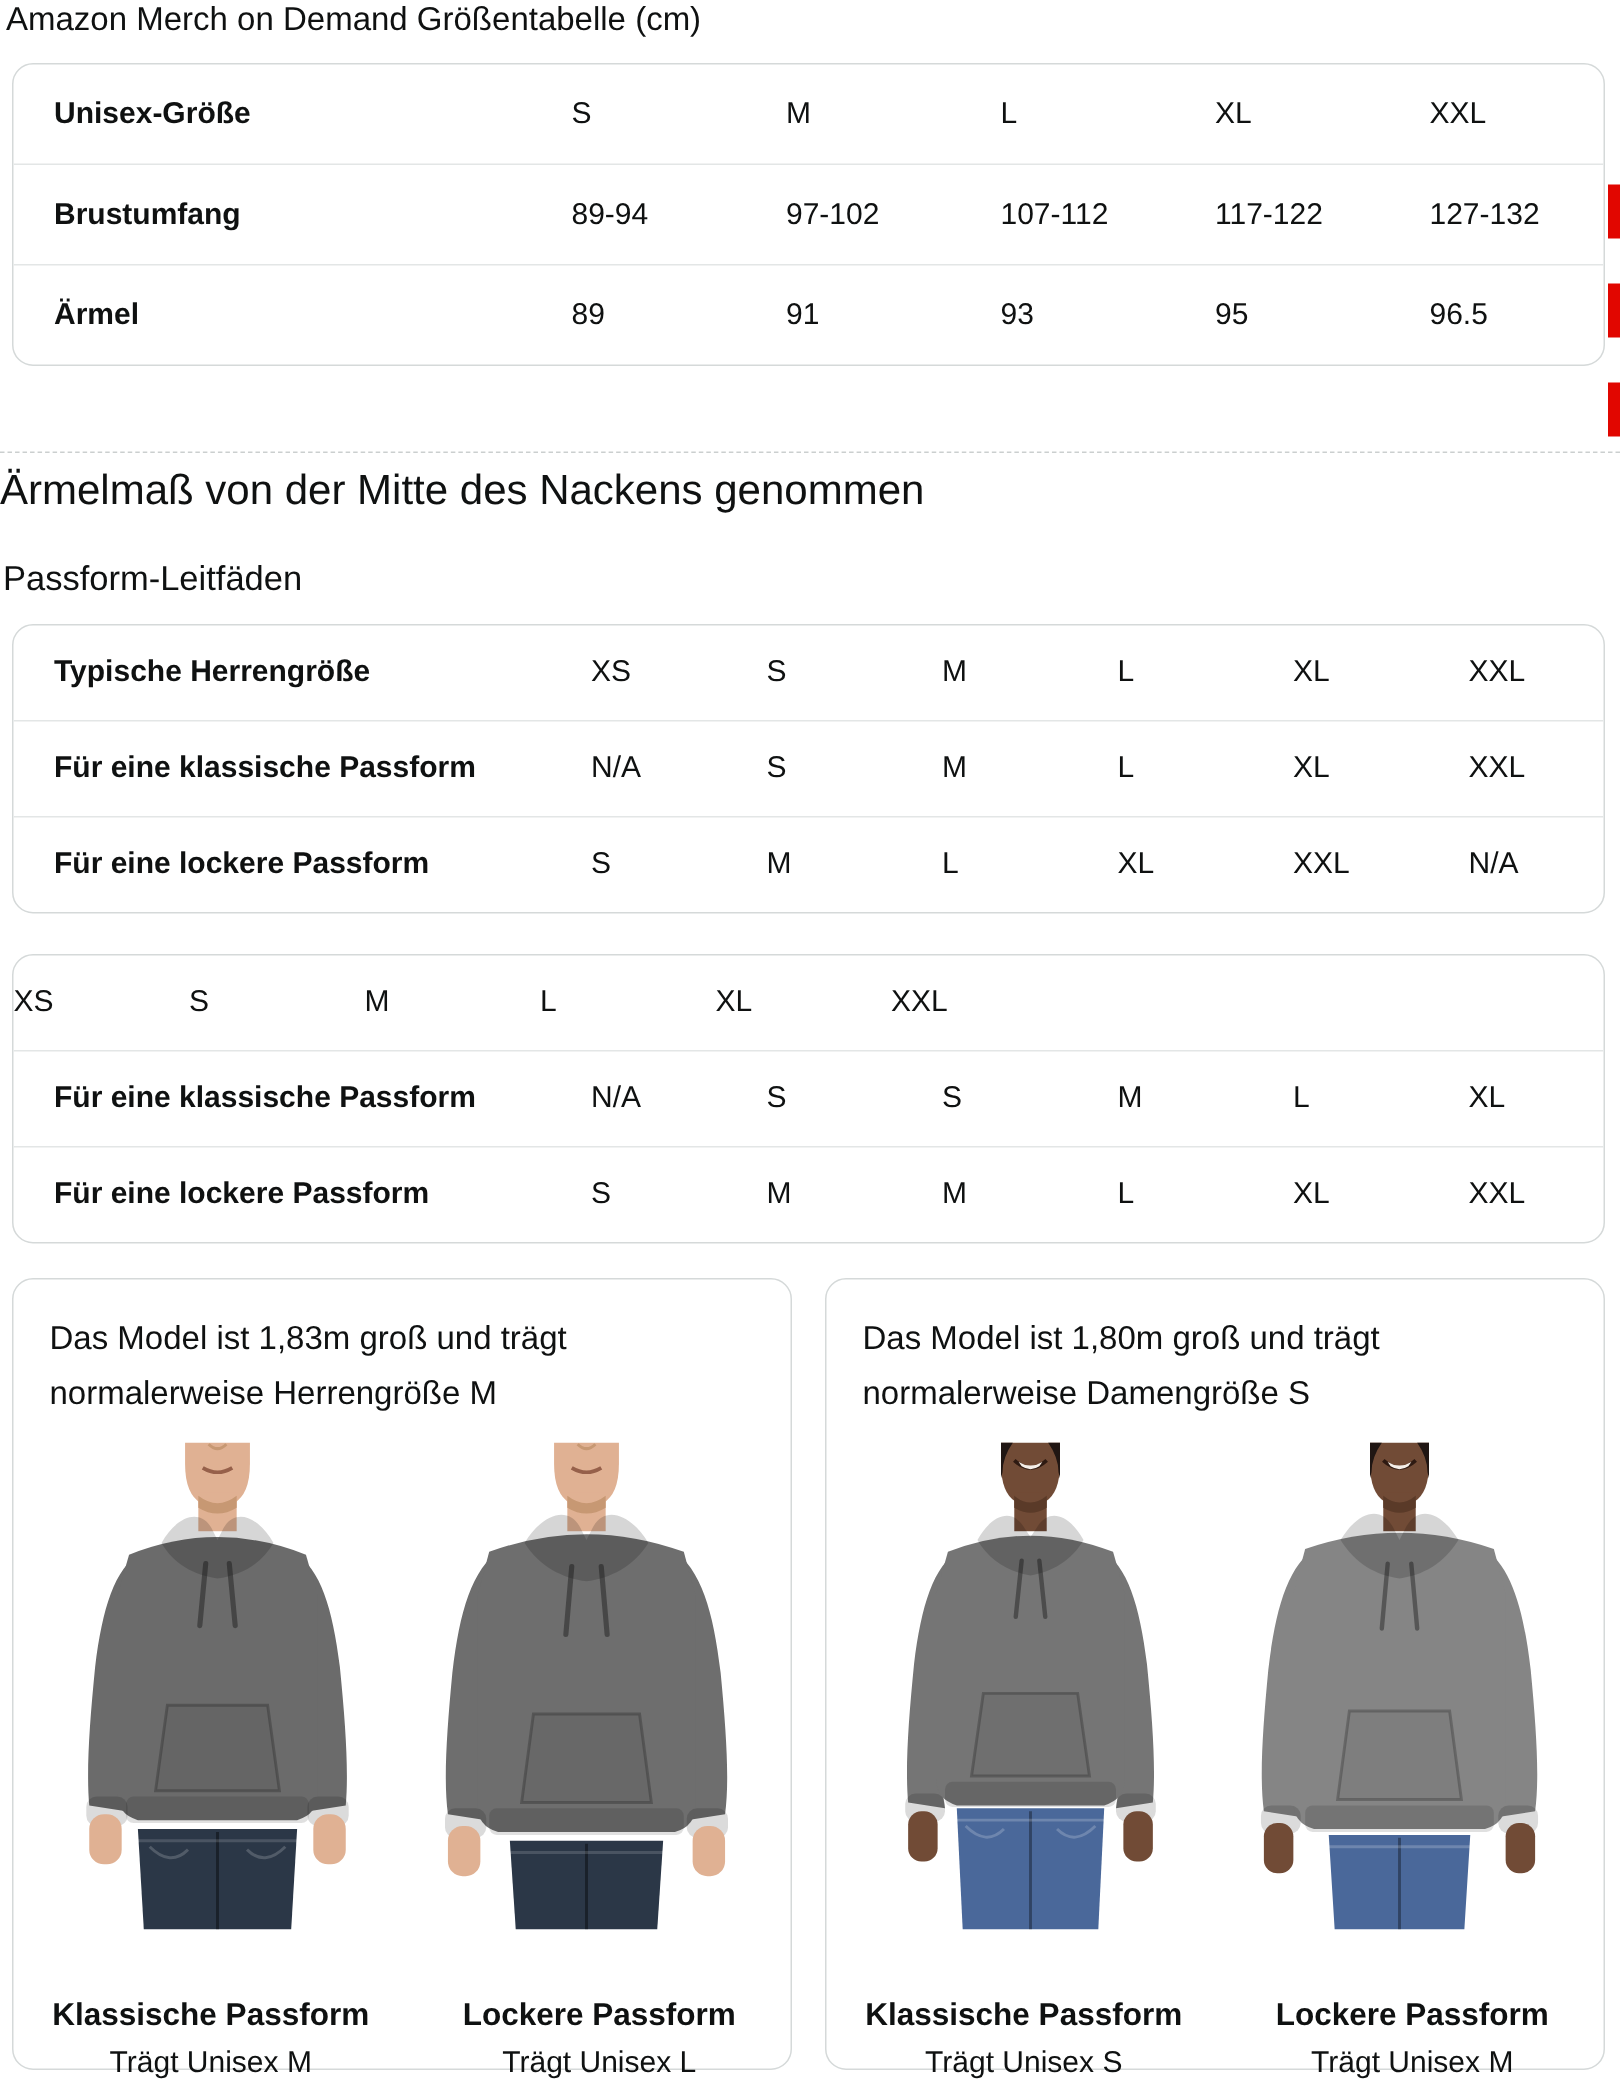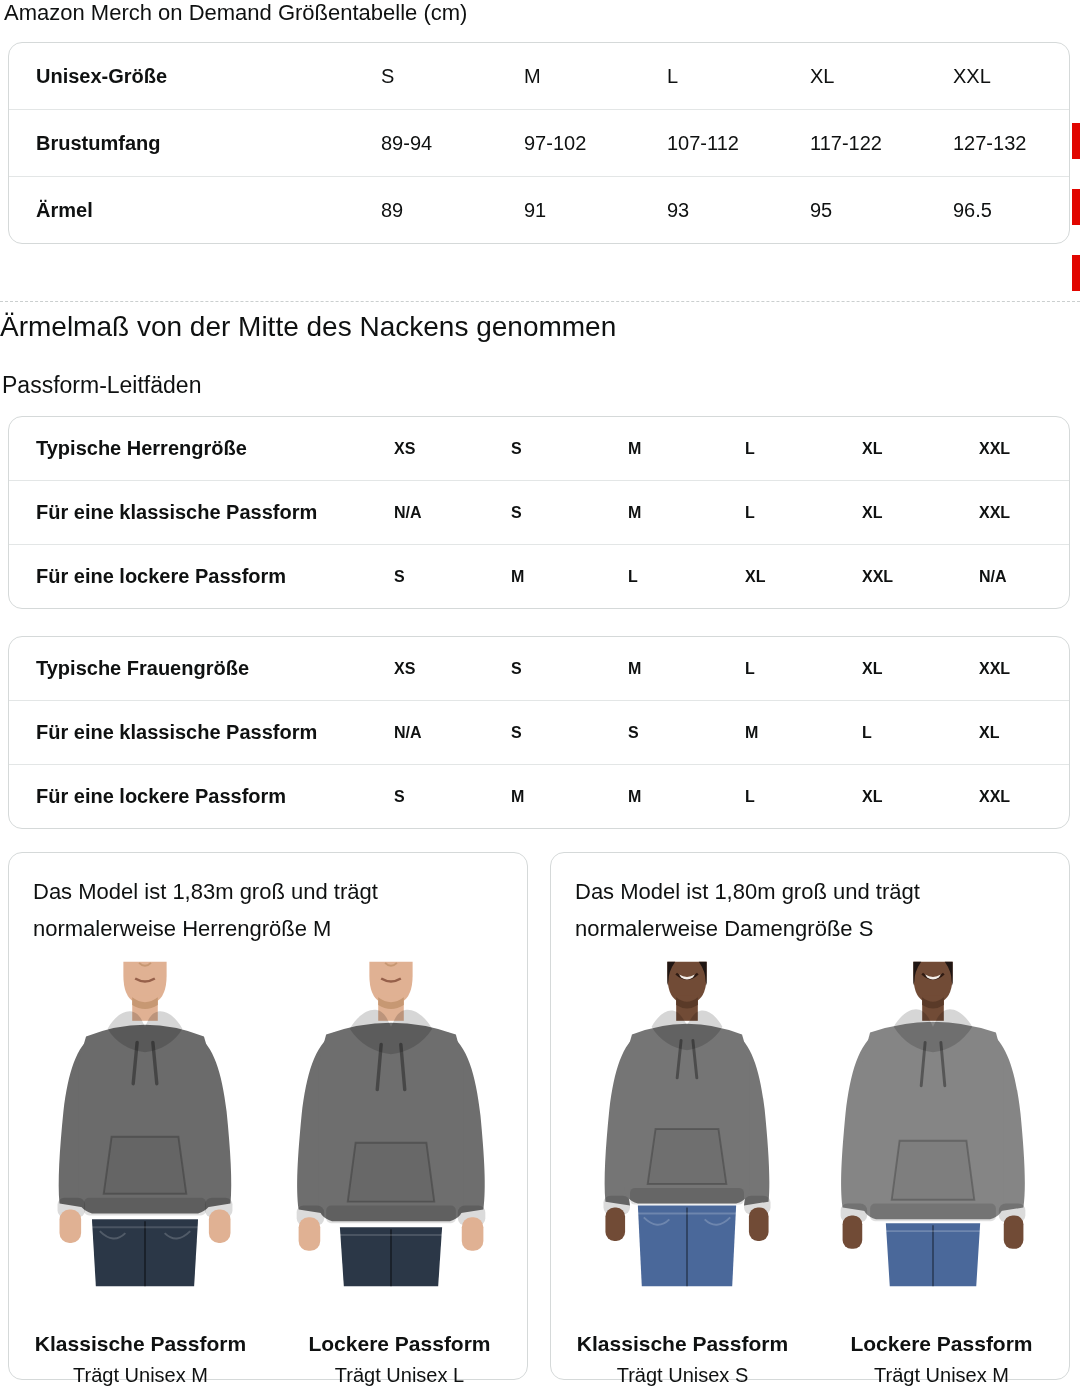--- a/index.html
+++ b/index.html
@@ -22,21 +22,21 @@
   .tbl .row:first-child{border-top:none;}
   .size-tbl{top:42px;}
   .size-tbl .row{height:66px;}
   .fit-tbl-1{top:416px;}
   .fit-tbl-2{top:636px;}
   .fit-tbl-1 .row,.fit-tbl-2 .row{height:63px;}
   .cell-label{flex:0 0 372px;box-sizing:border-box;padding-left:27px;font-size:20px;font-weight:700;}
   .fit-label{flex:0 0 385px;box-sizing:border-box;padding-left:27px;font-size:20px;font-weight:700;}
   .cell-val{flex:0 0 143px;font-size:20px;font-weight:400;}
   .cell-val:last-child{flex:1;}
-  .fit-val{flex:0 0 117px;font-size:16px;font-weight:700;}
+  .fit-val{flex:0 0 117px;font-size:20px;font-weight:400;}
   .fit-val:last-child{flex:1;}
 
   .dashed-divider{left:0;top:301px;width:1080px;border-top:1px dashed var(--dashed-divider,#CBCFCF);z-index:1;}
 
   .scroll-indicator{width:8px;height:36px;left:1072px;background:var(--scroll-indicator,#E10600);z-index:3;}
   .si-1{top:123px;} .si-2{top:189px;} .si-3{top:255px;}
 
   .model-card{
     top:852px;width:520px;height:528px;background:#fff;
     border:1px solid var(--border,#D5D9D9);border-radius:14px;box-sizing:border-box;padding-left:14px;
@@ -117,21 +117,20 @@
     <div class="fit-val">M</div>
     <div class="fit-val">L</div>
     <div class="fit-val">XL</div>
     <div class="fit-val">XXL</div>
     <div class="fit-val">N/A</div>
   </div>
 </div>
 
 <div class="abs tbl fit-tbl-2">
   <div class="row">
-    <div class="fit-label">Typische Frauengröße</div>
     <div class="fit-val">XS</div>
     <div class="fit-val">S</div>
     <div class="fit-val">M</div>
     <div class="fit-val">L</div>
     <div class="fit-val">XL</div>
     <div class="fit-val">XXL</div>
   </div>
   <div class="row">
     <div class="fit-label">Für eine klassische Passform</div>
     <div class="fit-val">N/A</div>

